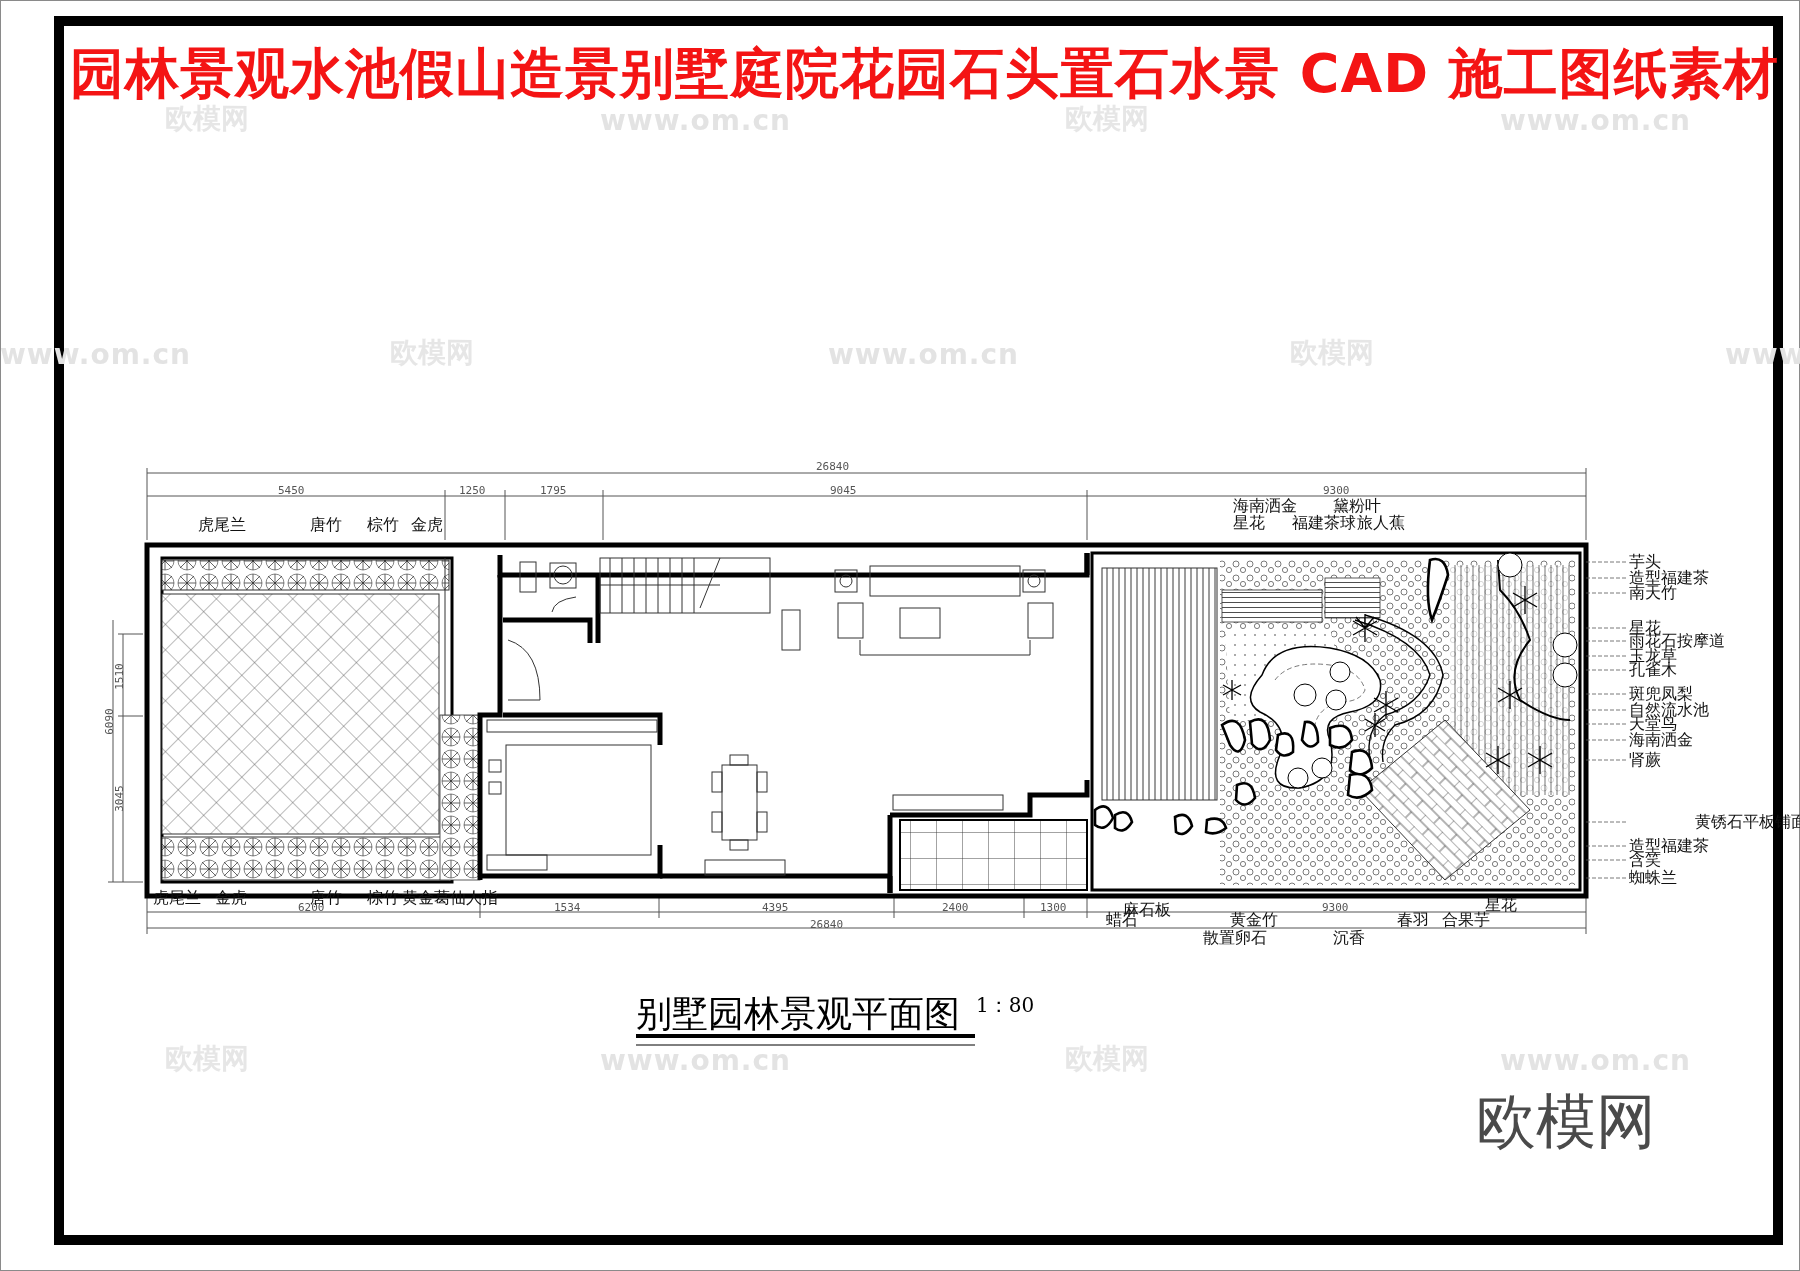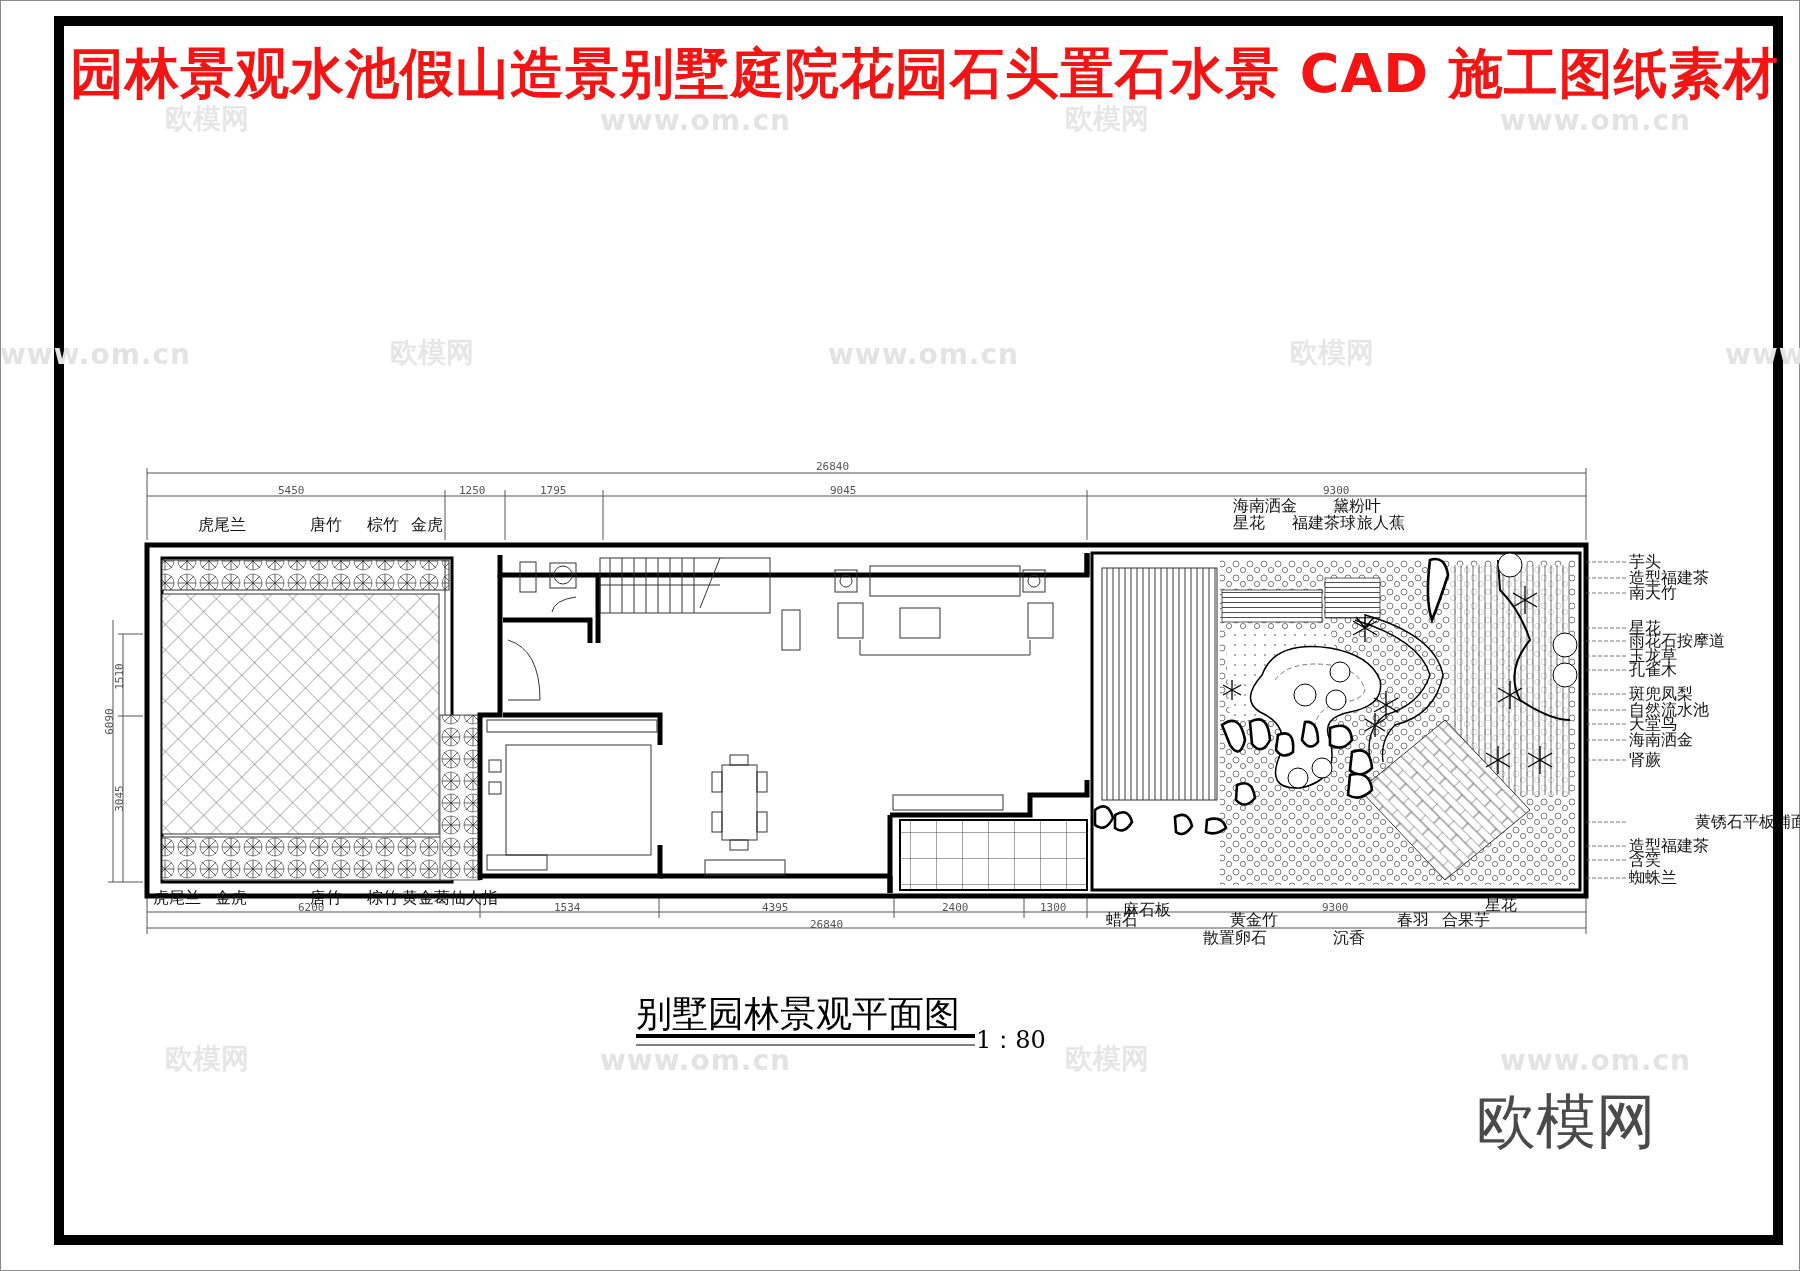--- a/index.html
+++ b/index.html
@@ -5,21 +5,21 @@
   html,body{margin:0;padding:0;background:#fff;}
   body{width:1800px;height:1271px;position:relative;overflow:hidden;font-family:"DejaVu Sans","Liberation Sans",sans-serif;}
   .outer{position:absolute;left:0;top:0;width:1798px;height:1269px;border:1px solid #8a8a8a;}
   .frame{position:absolute;left:54px;top:16px;width:1729px;height:1229px;border:10px solid #000;box-sizing:border-box;}
   .title{position:absolute;left:70px;top:38px;width:1700px;text-align:right;color:#f41414;font-size:54px;font-weight:bold;letter-spacing:1px;font-family:"DejaVu Sans",sans-serif;white-space:nowrap;}
   .wm{position:absolute;color:#e6e6e6;font-size:28px;font-weight:bold;font-family:"DejaVu Sans",sans-serif;white-space:nowrap;}
   .wm-url{position:absolute;color:#e3e3e3;font-size:28px;font-weight:bold;font-family:"DejaVu Sans",sans-serif;white-space:nowrap;letter-spacing:1px;}
   .dim{position:absolute;font-size:11px;color:#555;font-family:"DejaVu Sans Mono",monospace;white-space:nowrap;}
   .lbl{position:absolute;font-size:16px;color:#111;font-family:"DejaVu Serif",serif;white-space:nowrap;line-height:16px;}
   .plan-title{position:absolute;left:636px;top:990px;font-size:36px;font-family:"DejaVu Serif",serif;color:#000;white-space:nowrap;}
-  .plan-scale{position:absolute;left:976px;top:1024px;font-size:24px;font-family:"DejaVu Serif",serif;color:#000;white-space:nowrap;}
+  .plan-scale{position:absolute;left:976px;top:992px;font-size:20px;font-family:"DejaVu Serif",serif;color:#000;white-space:nowrap;}
   .brand{position:absolute;left:1476px;top:1082px;font-size:60px;color:#4a4a4a;font-family:"DejaVu Sans",sans-serif;white-space:nowrap;}
   svg{position:absolute;left:0;top:0;}
 </style>
 </head>
 <body>
 
 <div class="outer"></div>
 <div class="frame"></div>
 
 <div class="title">园林景观水池假山造景别墅庭院花园石头置石水景 CAD 施工图纸素材</div>

